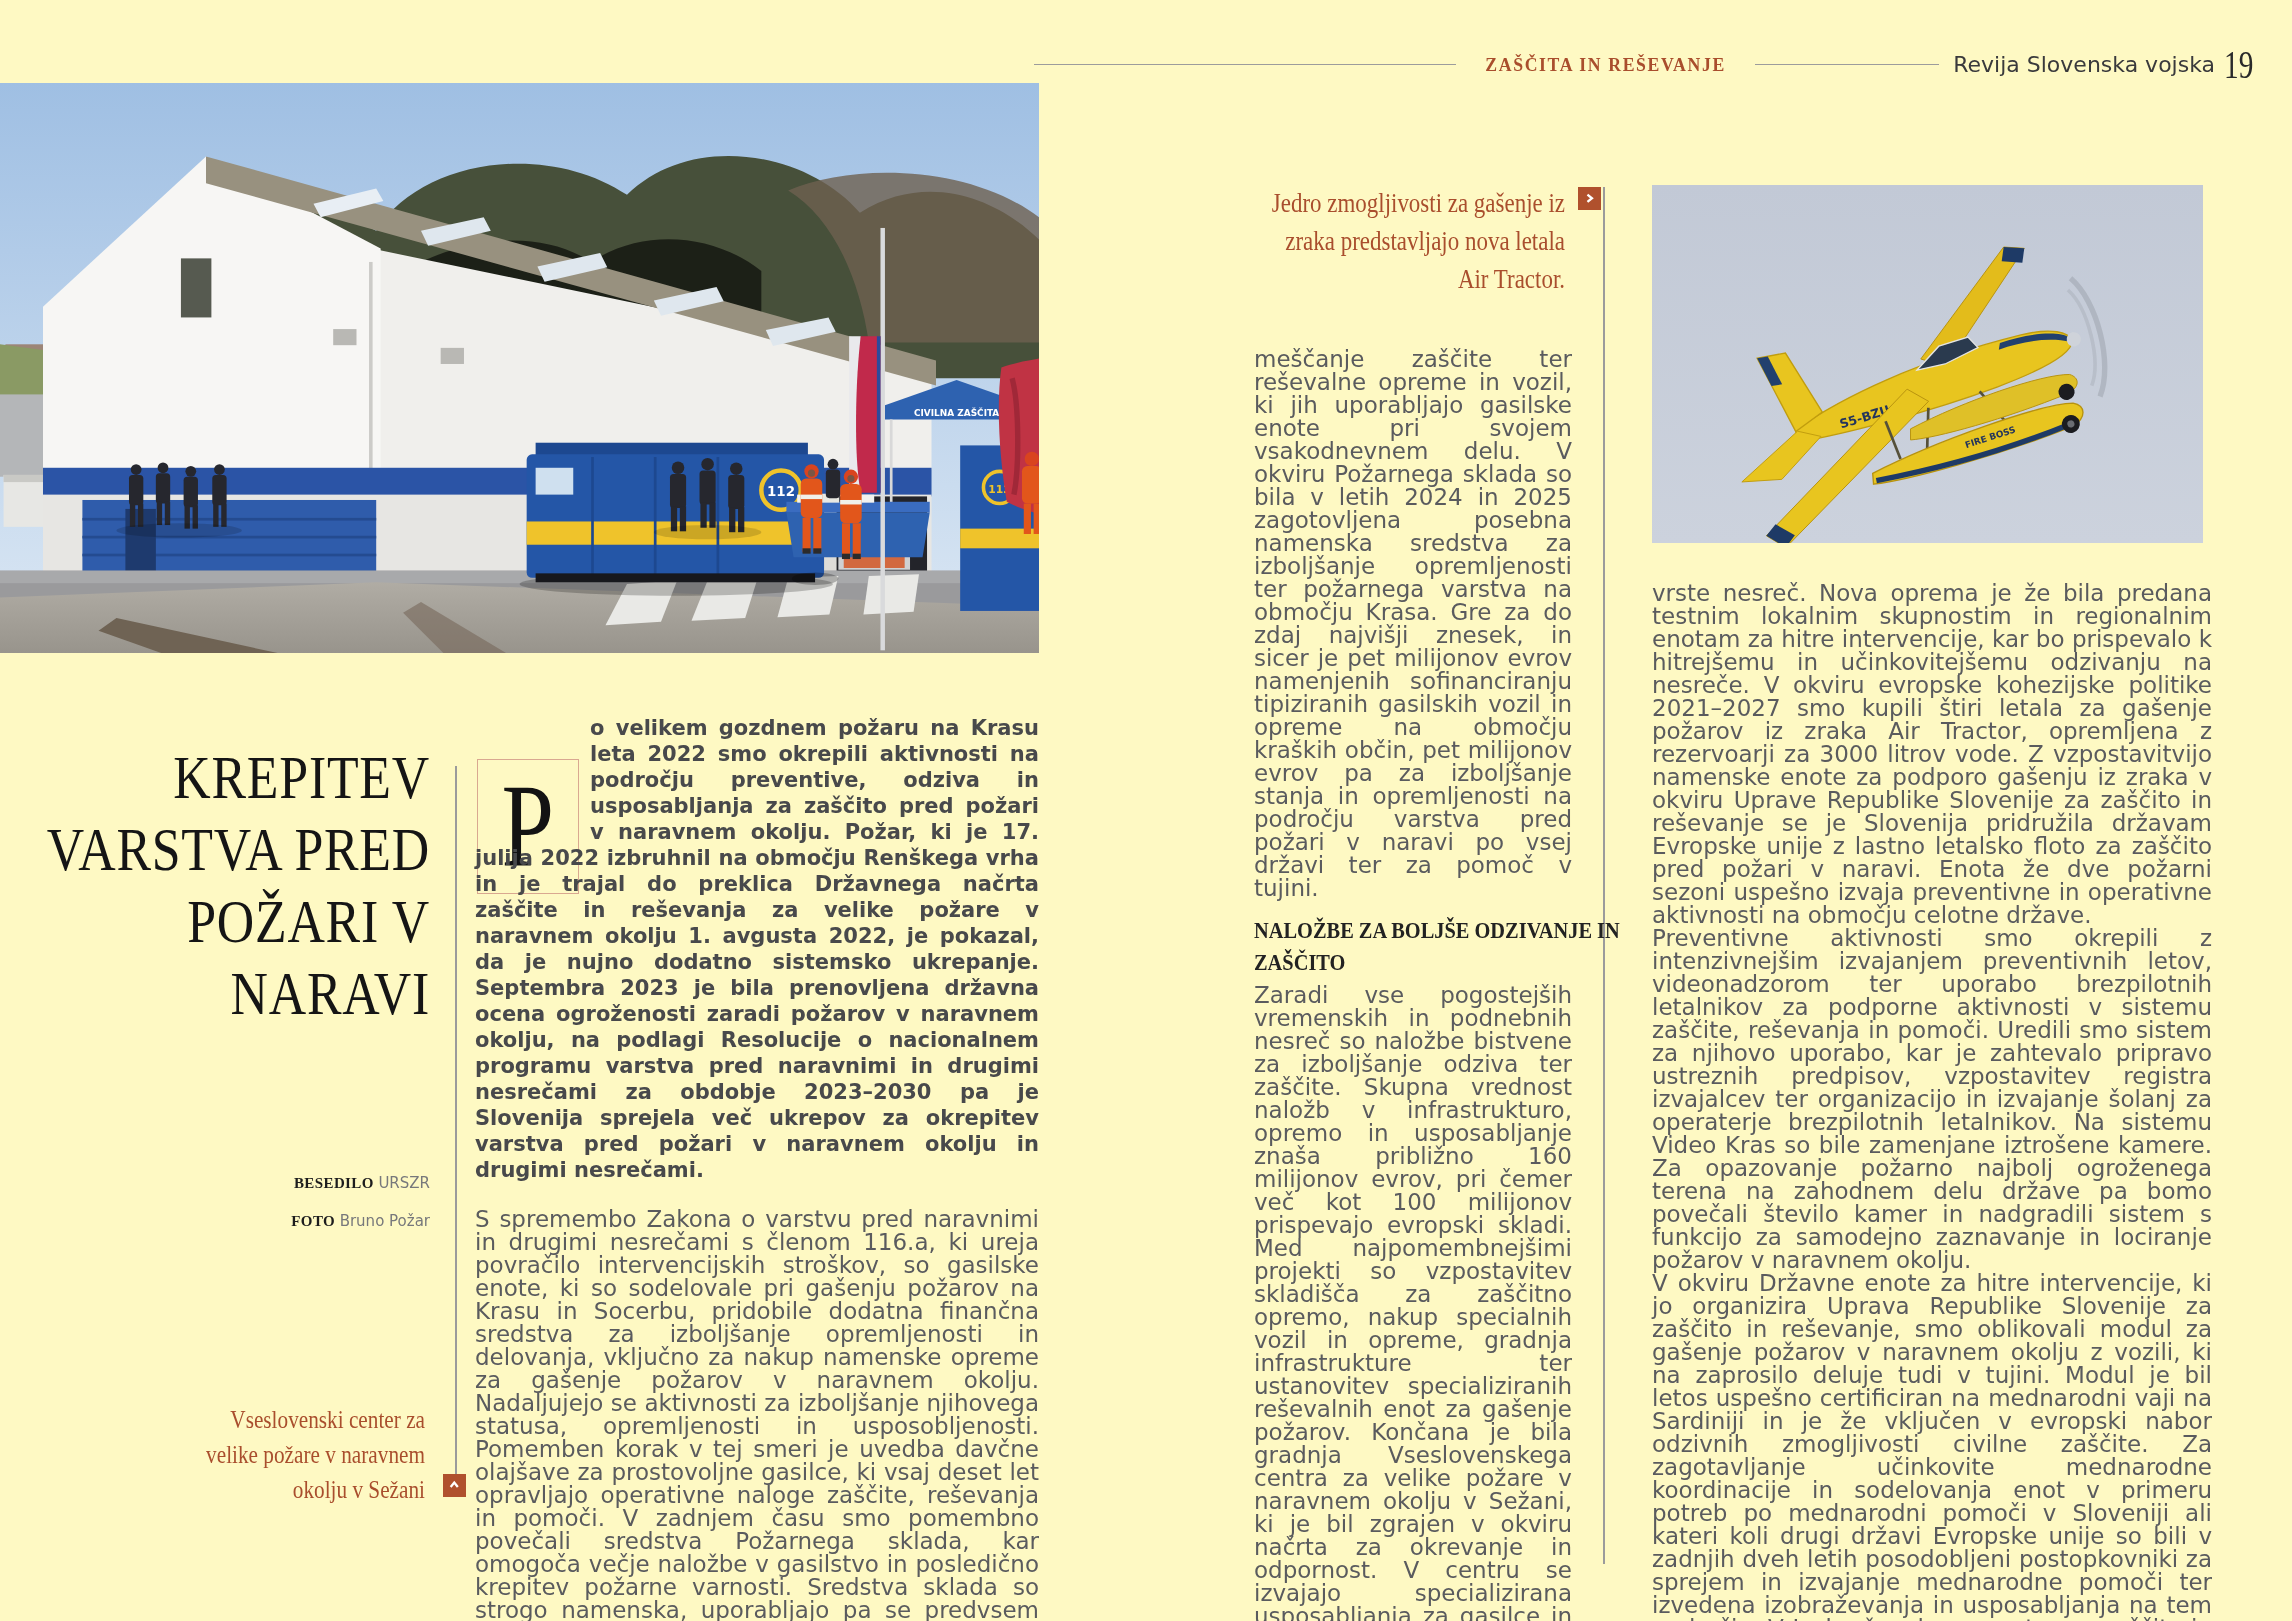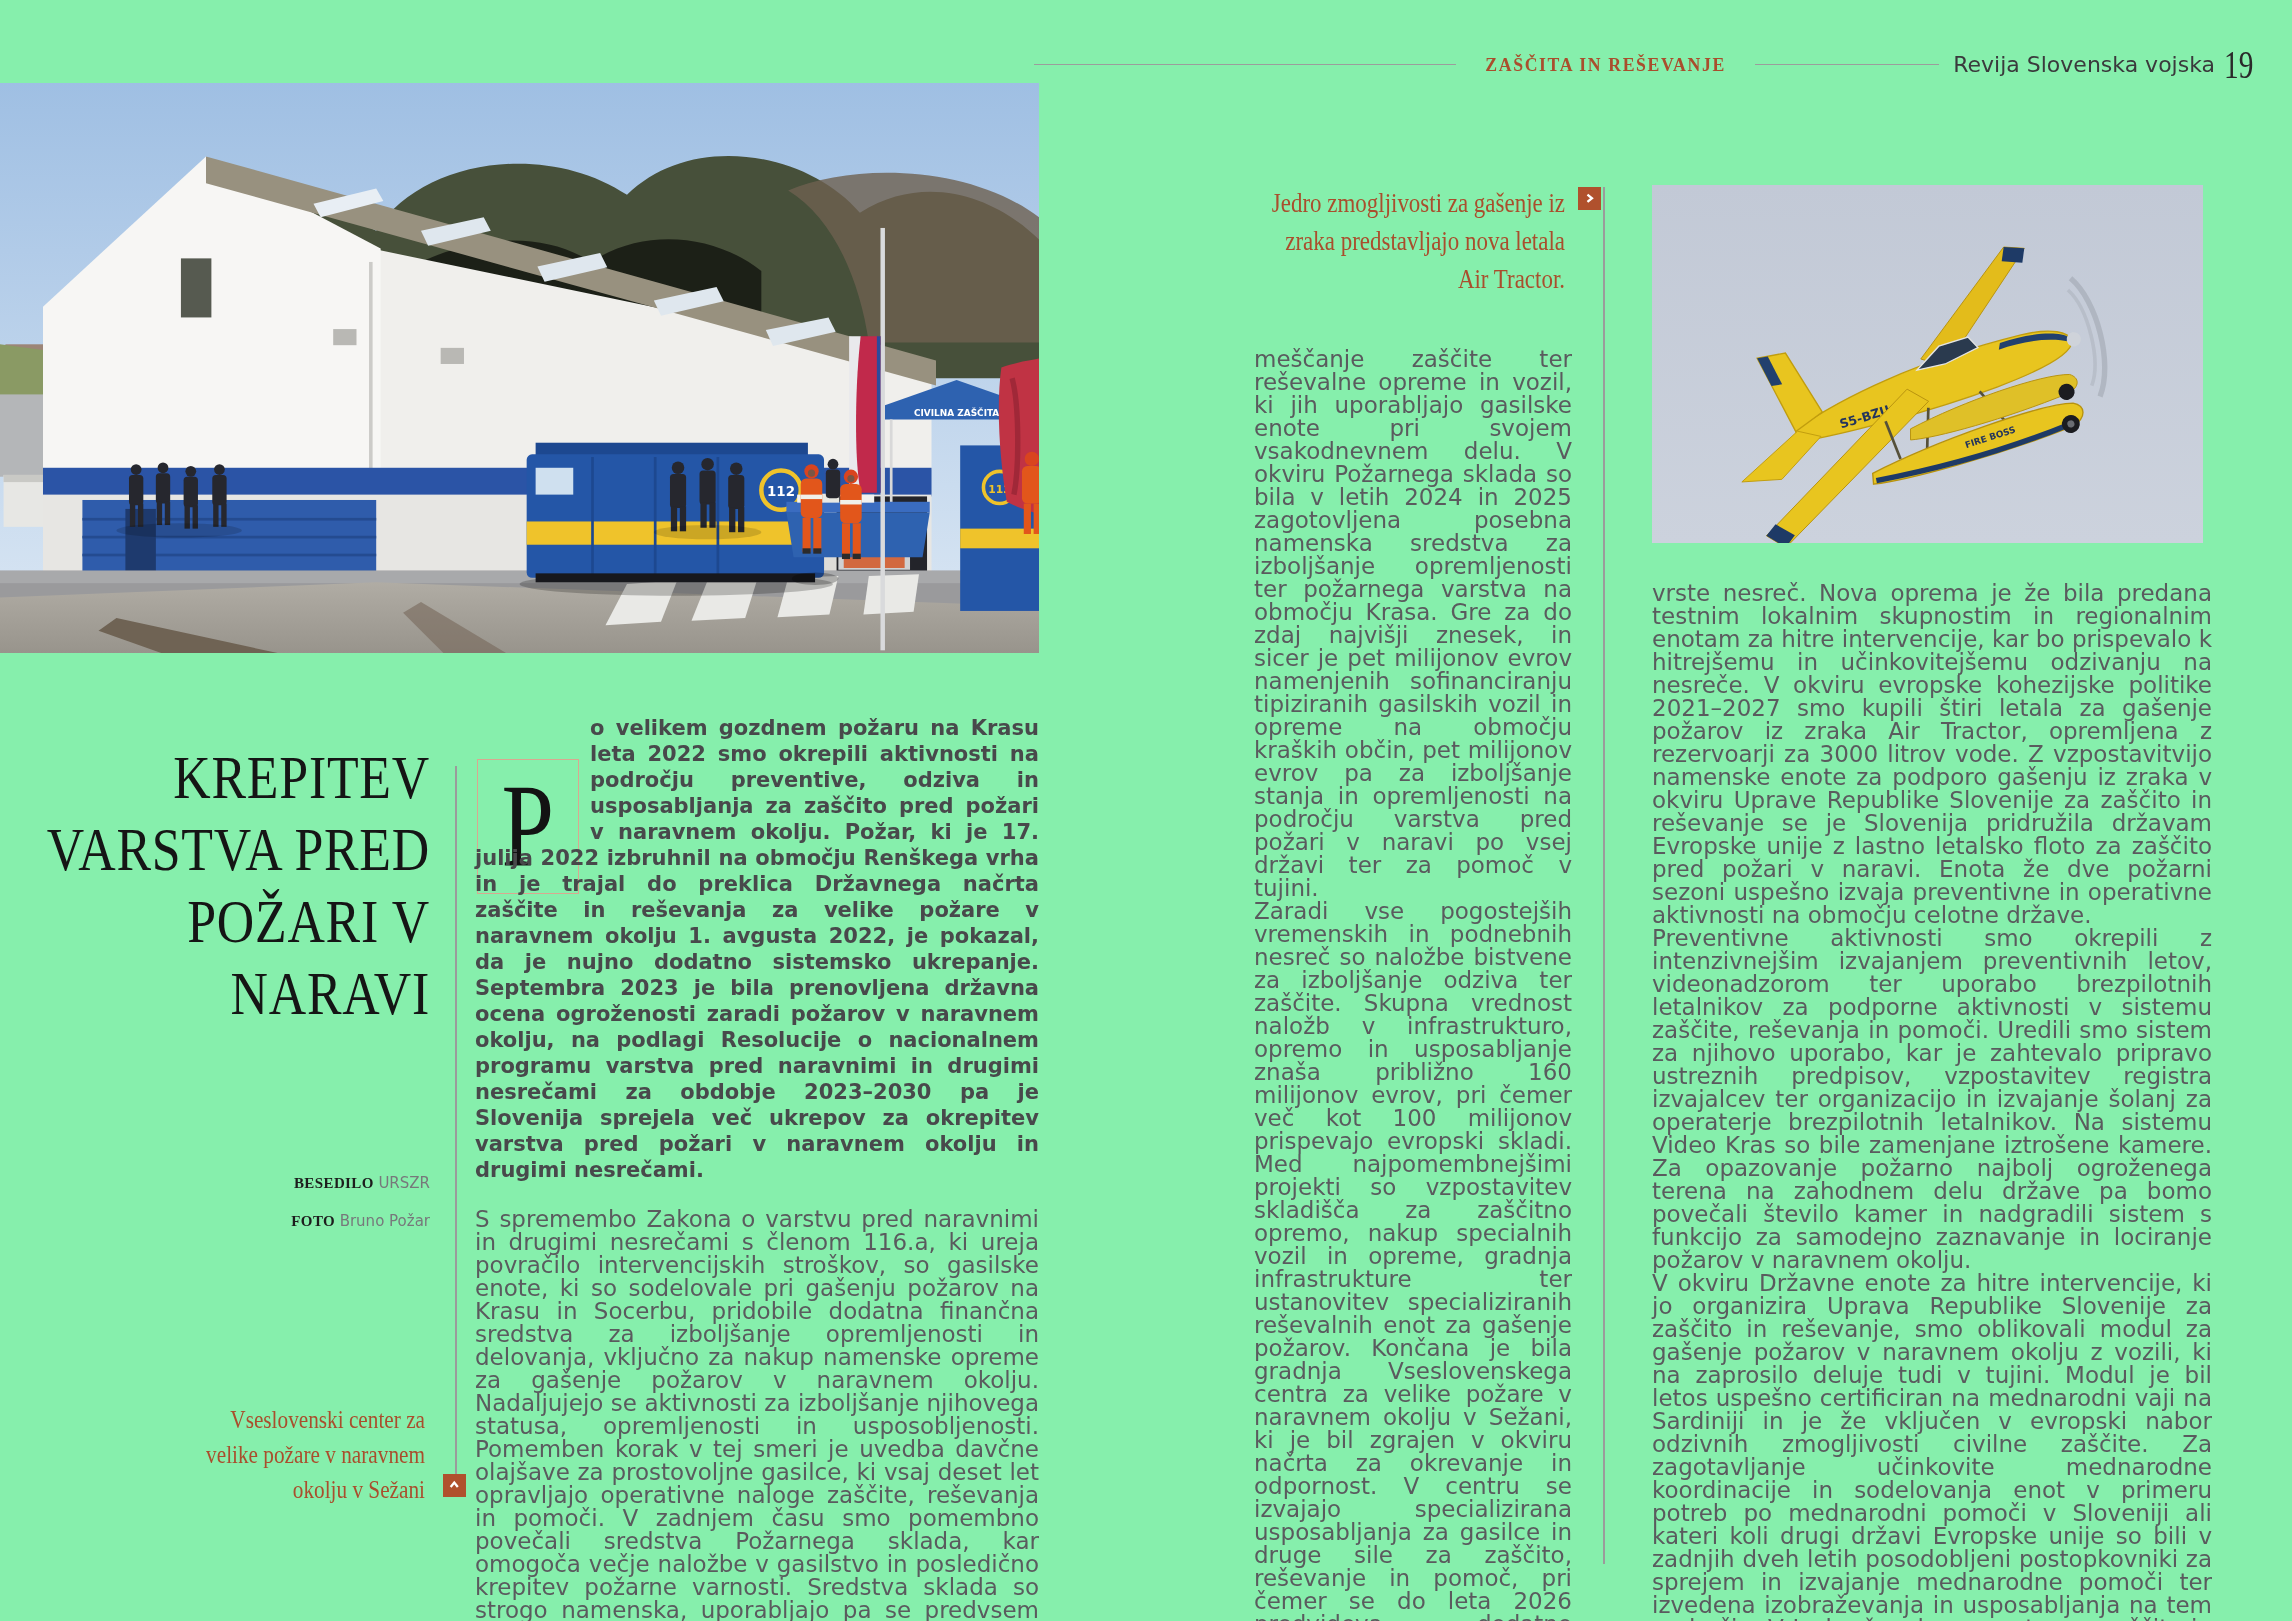--- a/index.html
+++ b/index.html
@@ -1,16 +1,16 @@
 <!DOCTYPE html>
 <html style="font-size:14.3px"><head>
 <meta charset="utf-8">
 <style>
   html,body{margin:0;padding:0;background:#e9e9e9;}
-  #page{position:relative;width:2293px;height:1621px;background:#86efac;overflow:hidden;
+  #page{position:relative;width:2293px;height:1621px;background:#fef9c3;overflow:hidden;
         font-family:"DejaVu Sans",sans-serif;color:#5a5b5e;}
   
   .header{position:absolute;left:1034px;top:45px;width:1229px;height:39px;display:flex;align-items:center;}
   .hline{height:1.8px;background:#9c9c9c;}
   .hline.grow{flex:1;}
   .hline.mid{width:184px;}
   .section-title{font-family:"Liberation Serif",serif;font-weight:700;font-size:19.7px;letter-spacing:1.8px;
         color:#a94e2d;margin:0 16px;white-space:nowrap;transform:scaleX(.9);}
   .mag-name{font-size:22px;color:#3a3a3c;margin:0 9px 0 14.3px;white-space:nowrap;}
   .page-num{font-family:"Liberation Serif",serif;font-size:39px;color:#2a2a2a;transform:scaleX(.75);transform-origin:left center;}
@@ -353,20 +353,24 @@
       </svg>
   </div>
 
   <div class="col" id="col1">
     <p class="lead" style="margin:0;"><span class="dropcap-spacer"></span><span>o velikem gozdnem požaru na Krasu leta 2022 smo okrepili aktivnosti na področju preventive, odziva in usposabljanja za zaščito pred požari v naravnem okolju. Požar, ki je 17. julija 2022 izbruhnil na območju Renškega vrha in je trajal do preklica Državnega načrta zaščite in reševanja za velike požare v naravnem okolju 1. avgusta 2022, je pokazal, da je nujno dodatno sistemsko ukrepanje. Septembra 2023 je bila prenovljena državna ocena ogroženosti zaradi požarov v naravnem okolju, na podlagi Resolucije o nacionalnem programu varstva pred naravnimi in drugimi nesrečami za obdobje 2023–2030 pa je Slovenija sprejela več ukrepov za okrepitev varstva pred požari v naravnem okolju in drugimi nesrečami.</span></p>
     <p class="bodytext" style="margin:25px 0 0 0;">S spremembo Zakona o varstvu pred naravnimi in drugimi nesrečami s členom 116.a, ki ureja povračilo intervencijskih stroškov, so gasilske enote, ki so sodelovale pri gašenju požarov na Krasu in Socerbu, pridobile dodatna finančna sredstva za izboljšanje opremljenosti in delovanja, vključno za nakup namenske opreme za gašenje požarov v naravnem okolju. Nadaljujejo se aktivnosti za izboljšanje njihovega statusa, opremljenosti in usposobljenosti. Pomemben korak v tej smeri je uvedba davčne olajšave za prostovoljne gasilce, ki vsaj deset let opravljajo operativne naloge zaščite, reševanja in pomoči. V zadnjem času smo pomembno povečali sredstva Požarnega sklada, kar omogoča večje naložbe v gasilstvo in posledično krepitev požarne varnosti. Sredstva sklada so strogo namenska, uporabljajo pa se predvsem za sofinanciranje opreme, usposabljanje in delovanje operativnih gasilskih enot širšega pomena, sofinanciranje opremljanja drugih gasilskih enot, raziskav na področju varstva pred požarom in gasilskih zavarovanj ter za usposabljanje za varstvo pred požarom. Na državni ravni bodo dodatno zagotovljena sredstva Požarnega sklada namenjena nakupu zahtevnejše in specializirane opreme ter gradnji vadbenih objektov, namenjenih opravljanju nalog, povezanih z gasilstvom oziroma varstvom pred požarom. Hkrati pomemben del sredstev požarne takse, ki jih prejmejo občine, in sicer 50 odstotkov, ostaja namenjen izključno naložbam. Tako se krepi lokalna požarna varnost, saj občine ta sredstva vlagajo v posodabljanje in nado-</p>
   </div>
 
   <div class="col" id="col2">
     <p class="bodytext" style="margin:0;">meščanje zaščite ter reševalne opreme in vozil, ki jih uporabljajo gasilske enote pri svojem vsakodnevnem delu. V okviru Požarnega sklada so bila v letih 2024 in 2025 zagotovljena posebna namenska sredstva za izboljšanje opremljenosti ter požarnega varstva na območju Krasa. Gre za do zdaj najvišji znesek, in sicer je pet milijonov evrov namenjenih sofinanciranju tipiziranih gasilskih vozil in opreme na območju kraških občin, pet milijonov evrov pa za izboljšanje stanja in opremljenosti na področju varstva pred požari v naravi po vsej državi ter za pomoč v tujini.</p>
+    <h3 class="colhead">
+      <span class="hline-txt">NALOŽBE ZA BOLJŠE ODZIVANJE IN</span>
+      <span class="hline-txt">ZAŠČITO</span>
+    </h3>
     <p class="bodytext" style="margin:0;">Zaradi vse pogostejših vremenskih in podnebnih nesreč so naložbe bistvene za izboljšanje odziva ter zaščite. Skupna vrednost naložb v infrastrukturo, opremo in usposabljanje znaša približno 160 milijonov evrov, pri čemer več kot 100 milijonov prispevajo evropski skladi. Med najpomembnejšimi projekti so vzpostavitev skladišča za zaščitno opremo, nakup specialnih vozil in opreme, gradnja infrastrukture ter ustanovitev specializiranih reševalnih enot za gašenje požarov. Končana je bila gradnja Vseslovenskega centra za velike požare v naravnem okolju v Sežani, ki je bil zgrajen v okviru načrta za okrevanje in odpornost. V centru se izvajajo specializirana usposabljanja za gasilce in druge sile za zaščito, reševanje in pomoč, pri čemer se do leta 2026 predvideva dodatno usposabljanje do 1000 udeležencev. Nadgradili smo sistem dežurstva operativnih enot za pomoč v primeru požarov v zahodnem delu države, in sicer smo v času požarne sezone povečali stalno prisotnost gasilcev iz vse Slovenije v Izobraževalnem centru za zaščito in reševanje v Sežani.</p>
     <h3 class="colhead">
       <span class="hline-txt">NOVA OPREMA IN ZRAČNE</span>
 
     </h3>
 
   </div>
 
   <div class="col" id="col3">
     <p class="bodytext" style="margin:0;">vrste nesreč. Nova oprema je že bila predana testnim lokalnim skupnostim in regionalnim enotam za hitre intervencije, kar bo prispevalo k hitrejšemu in učinkovitejšemu odzivanju na nesreče. V okviru evropske kohezijske politike 2021–2027 smo kupili štiri letala za gašenje požarov iz zraka Air Tractor, opremljena z rezervoarji za 3000 litrov vode. Z vzpostavitvijo namenske enote za podporo gašenju iz zraka v okviru Uprave Republike Slovenije za zaščito in reševanje se je Slovenija pridružila državam Evropske unije z lastno letalsko floto za zaščito pred požari v naravi. Enota že dve požarni sezoni uspešno izvaja preventivne in operativne aktivnosti na območju celotne države.</p>

